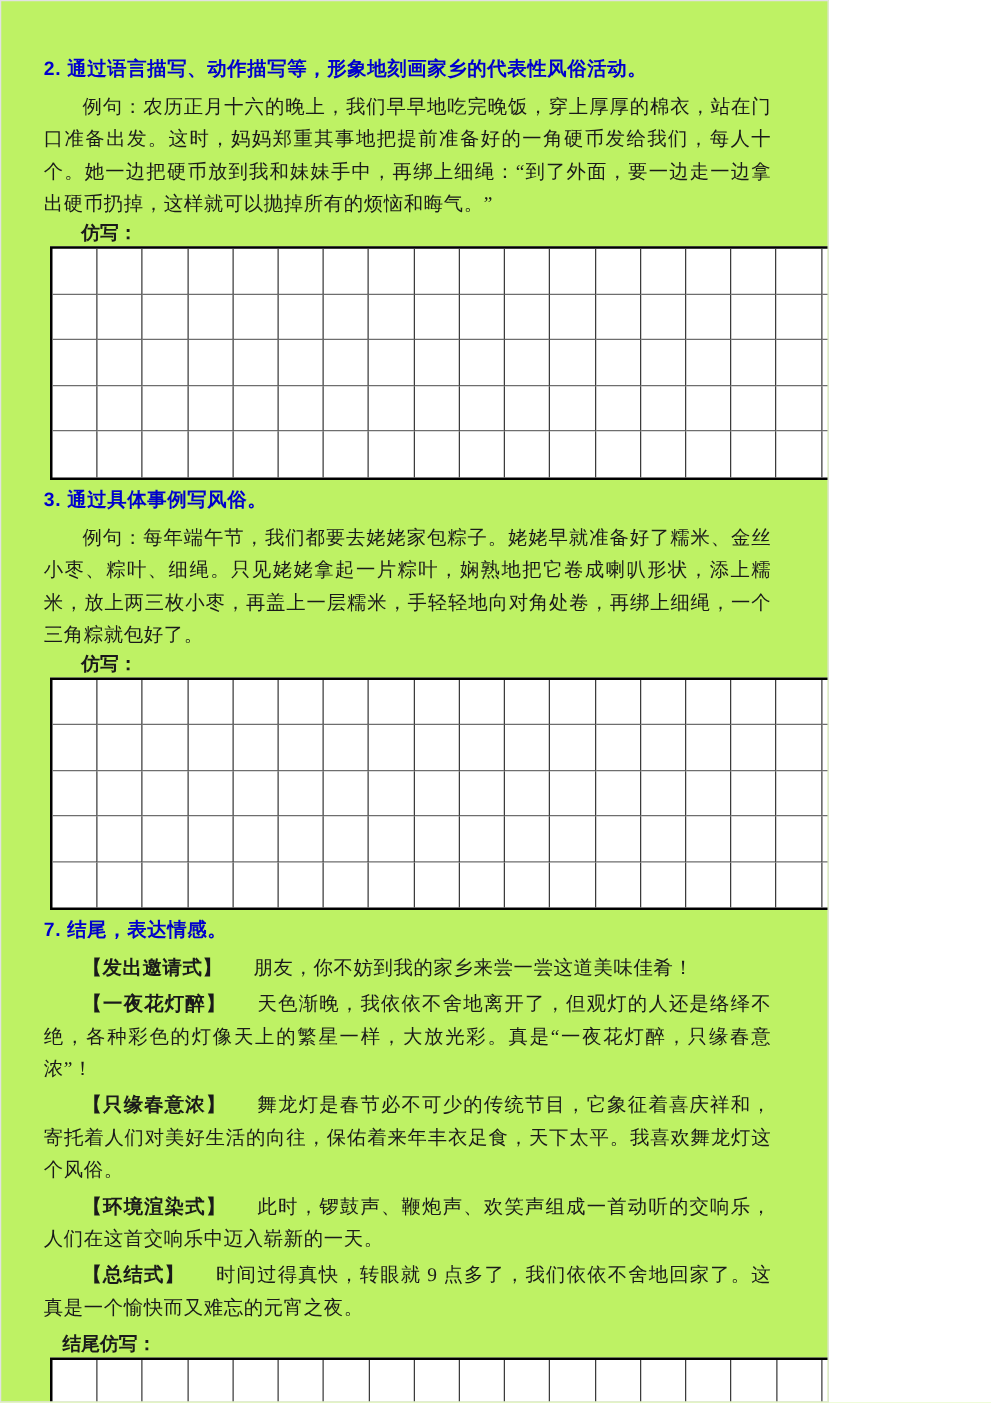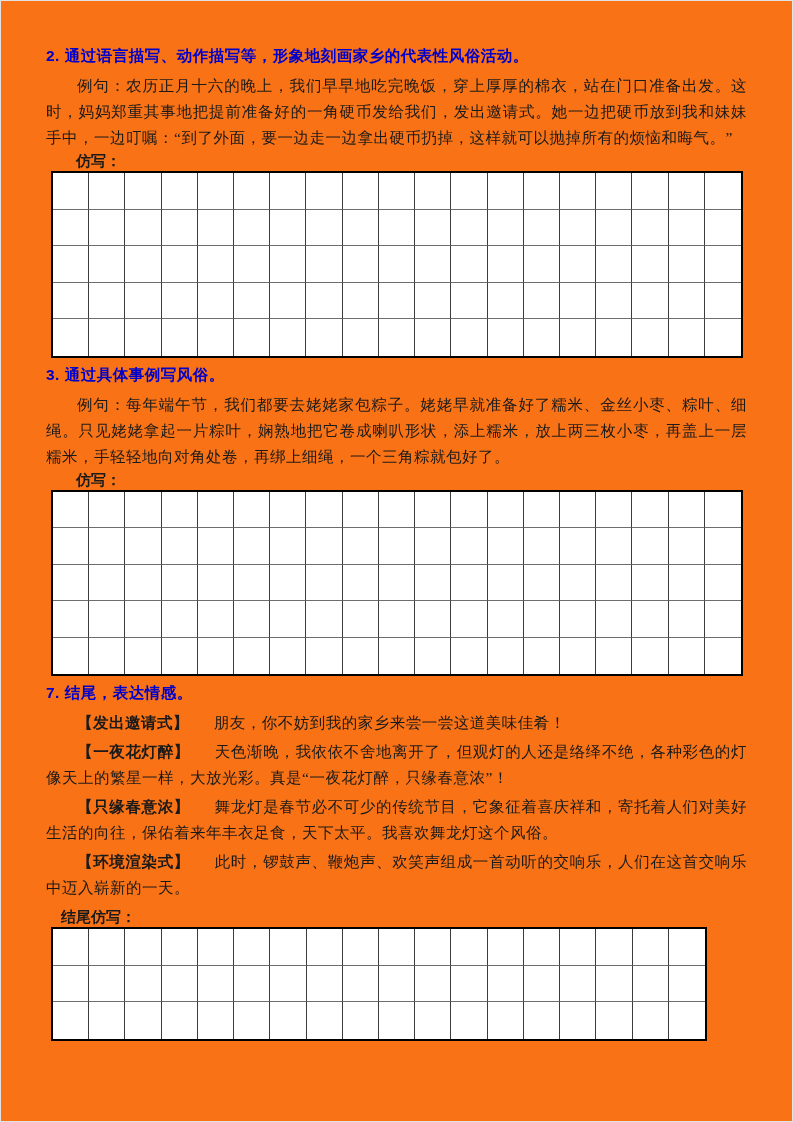--- a/index.html
+++ b/index.html
@@ -1,26 +1,26 @@
 <!DOCTYPE html>
 <html><head>
 <meta charset="utf-8">
 <style>
   * { box-sizing: border-box; }
   html, body { margin: 0; padding: 0; background: #fff; }
   .page {
     position: relative;
-    width: 793px;
+    width: 663px;
     height: 1122px;
-    background: #f97316;
+    background: #bef264;
     border: 1px solid #e2e2e2;
     font-family: "Liberation Serif", "DejaVu Serif", serif;
     font-size: 15.5px;
     color: #1a1a1a;
-    padding: 44px 45px 0 45px;
+    padding: 44px 45px 0 34px;
     overflow: hidden;
   }
   .heading {
     font-family: "Liberation Sans", "DejaVu Sans", sans-serif;
     font-weight: bold;
     color: #0000CC;
     font-size: 15.5px;
     line-height: 22px;
     margin: 0 0 6px 0;
     letter-spacing: 0.5px;
@@ -69,21 +69,21 @@
     font-weight: bold;
     margin-right: 1.6em;
   }
 </style>
 </head>
 <body>
 
 <div class="page">
 
   <div class="heading">2. 通过语言描写、动作描写等，形象地刻画家乡的代表性风俗活动。</div>
-  <p class="example">例句：农历正月十六的晚上，我们早早地吃完晚饭，穿上厚厚的棉衣，站在门口准备出发。这时，妈妈郑重其事地把提前准备好的一角硬币发给我们，发出邀请式。她一边把硬币放到我和妹妹手中，一边叮嘱：“到了外面，要一边走一边拿出硬币扔掉，这样就可以抛掉所有的烦恼和晦气。”</p>
+  <p class="example">例句：农历正月十六的晚上，我们早早地吃完晚饭，穿上厚厚的棉衣，站在门口准备出发。这时，妈妈郑重其事地把提前准备好的一角硬币发给我们，每人十个。她一边把硬币放到我和妹妹手中，再绑上细绳：“到了外面，要一边走一边拿出硬币扔掉，这样就可以抛掉所有的烦恼和晦气。”</p>
   <div class="practice-label">仿写：</div>
   <div class="wgrid w19" style="grid-template-columns: repeat(19, 1fr);">
       <div class="cell"></div>
       <div class="cell"></div>
       <div class="cell"></div>
       <div class="cell"></div>
       <div class="cell"></div>
       <div class="cell"></div>
       <div class="cell"></div>
       <div class="cell"></div>
@@ -284,20 +284,23 @@
   </p>
   <p class="ending-item">
     <span class="ending-label">【一夜花灯醉】</span><span>天色渐晚，我依依不舍地离开了，但观灯的人还是络绎不绝，各种彩色的灯像天上的繁星一样，大放光彩。真是“一夜花灯醉，只缘春意浓”！</span>
   </p>
   <p class="ending-item">
     <span class="ending-label">【只缘春意浓】</span><span>舞龙灯是春节必不可少的传统节目，它象征着喜庆祥和，寄托着人们对美好生活的向往，保佑着来年丰衣足食，天下太平。我喜欢舞龙灯这个风俗。</span>
   </p>
   <p class="ending-item">
     <span class="ending-label">【环境渲染式】</span><span>此时，锣鼓声、鞭炮声、欢笑声组成一首动听的交响乐，人们在这首交响乐中迈入崭新的一天。</span>
   </p>
+  <p class="ending-item">
+    <span class="ending-label">【总结式】</span><span>时间过得真快，转眼就 9 点多了，我们依依不舍地回家了。这真是一个愉快而又难忘的元宵之夜。</span>
+  </p>
 
   <div class="practice-label" style="text-indent:1em; margin-top:8px;">结尾仿写：</div>
   <div class="wgrid w18" style="grid-template-columns: repeat(18, 1fr);">
       <div class="cell"></div>
       <div class="cell"></div>
       <div class="cell"></div>
       <div class="cell"></div>
       <div class="cell"></div>
       <div class="cell"></div>
       <div class="cell"></div>

